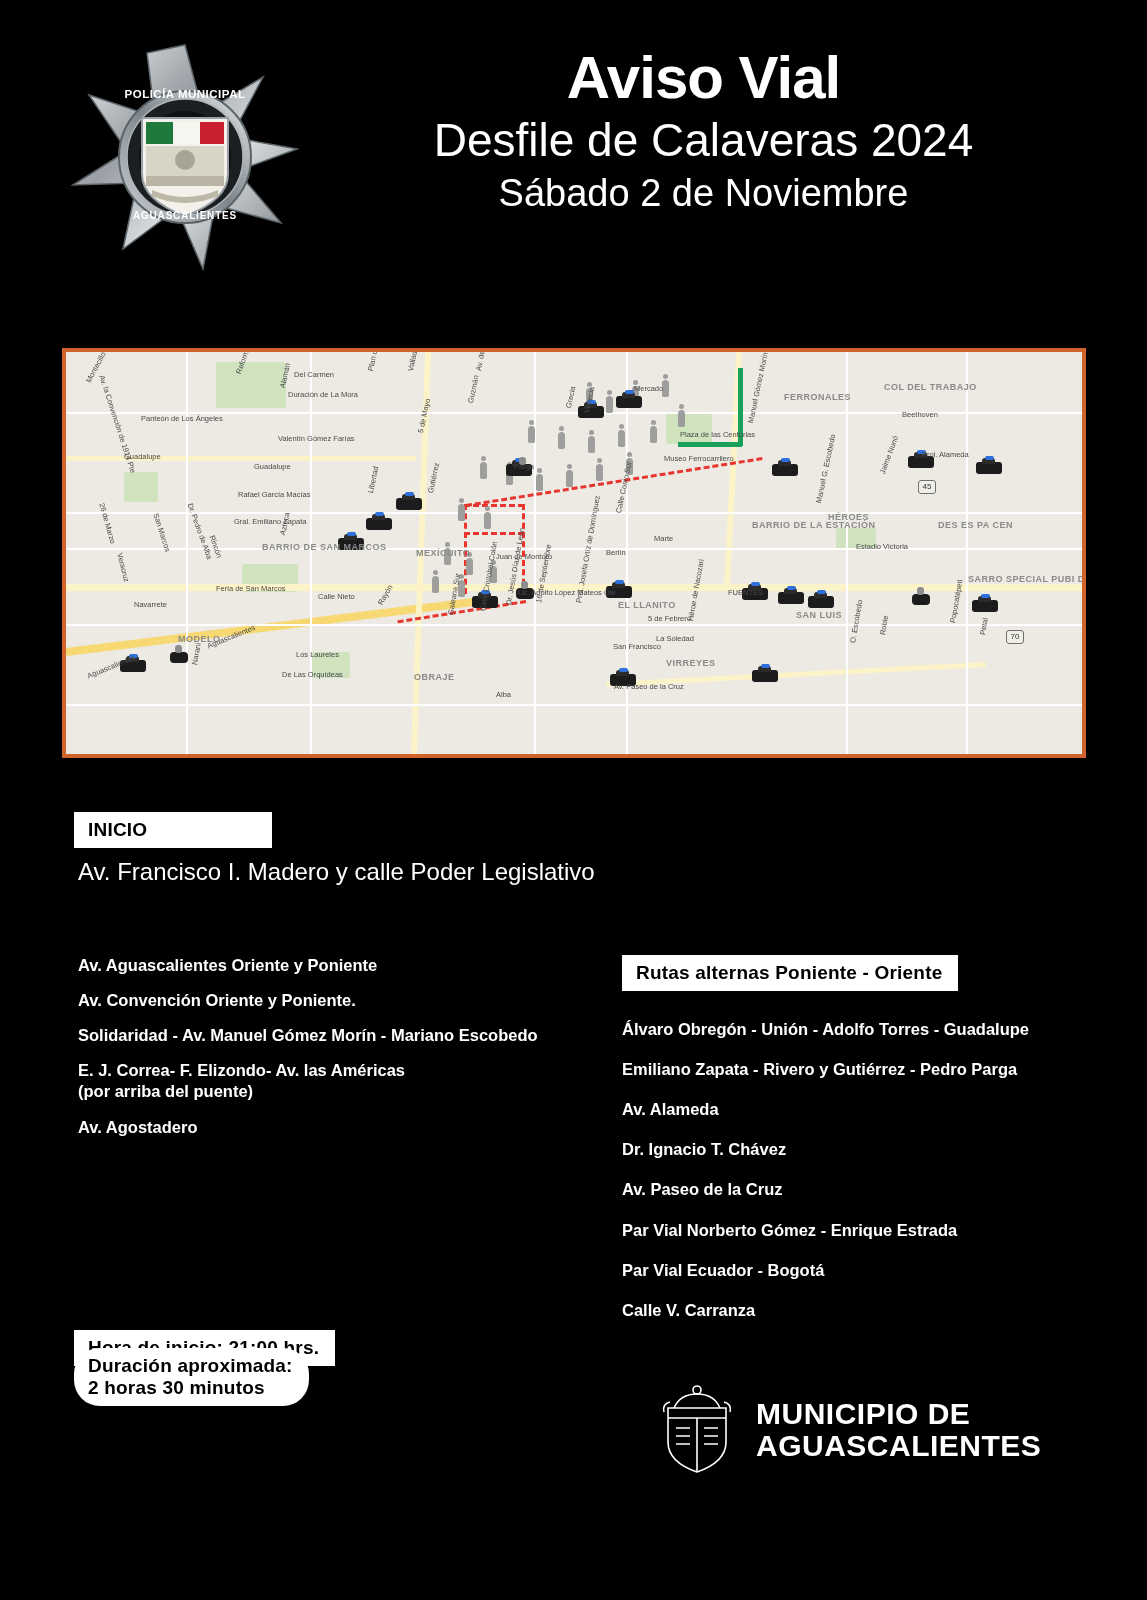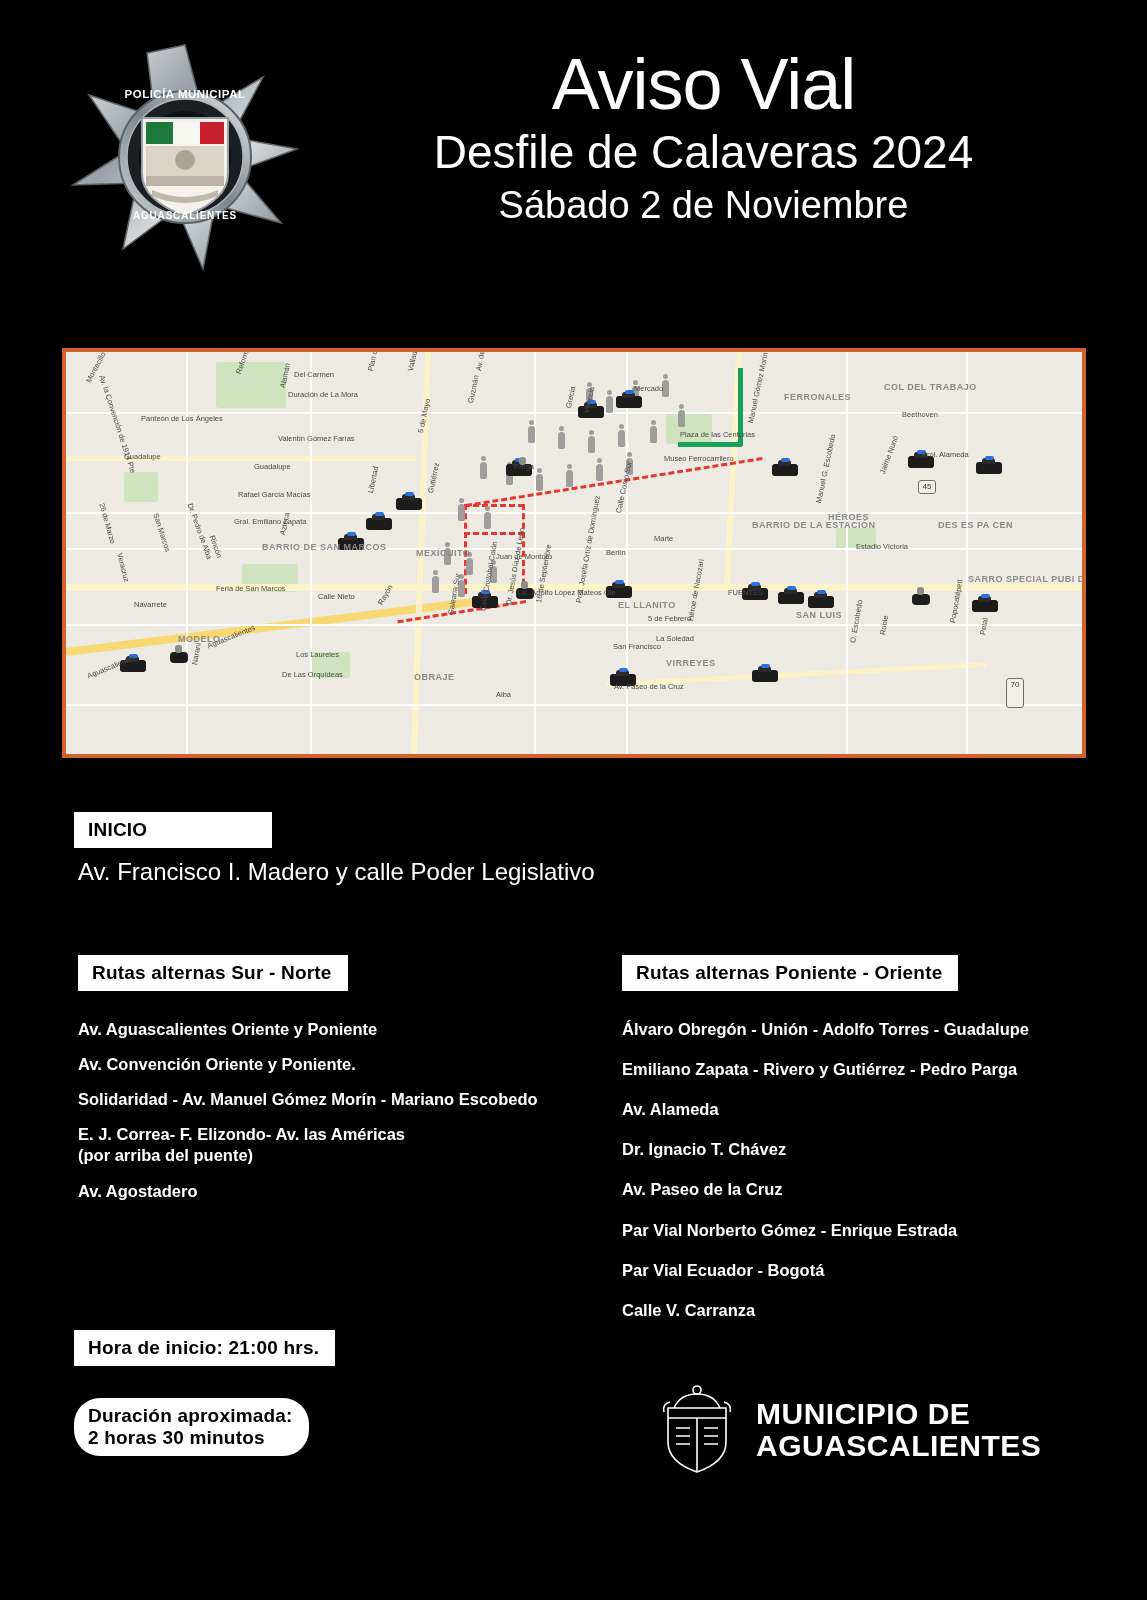--- a/index.html
+++ b/index.html
@@ -38,22 +38,22 @@
     left: 0; top: 0;
     width: 230px; height: 230px;
   }
   .title-wrap {
     flex: 1;
     text-align: center;
     padding-right: 40px;
     padding-top: 20px;
   }
   .title-main {
-    font-size: 72px;
-    font-weight: normal;
+    font-size: 60px;
+    font-weight: bold;
     letter-spacing: -1px;
     line-height: 1.0;
     margin: 0 0 6px 0;
   }
   .title-sub {
     font-size: 46px;
     font-weight: 300;
     line-height: 1.15;
     margin: 0 0 4px 0;
   }
@@ -172,21 +172,21 @@
   .route-item {
     font-size: 16.5px;
     font-weight: bold;
     color: #ffffff;
     margin: 0 0 14px 0;
     line-height: 1.28;
   }
   .col-pte .route-item { margin-bottom: 19px; }
 
   .hora-box { position:absolute; left:74px; top:1330px; }
-  .dur-box  { position:absolute; left:74px; top:1398px;border-radius:26px; }
+  .dur-box  { position:absolute; left:74px; top:1348px;border-radius:26px; }
   .dur-box .l2 { display:block; }
 
   
   .footer {
     position:absolute;
     left: 660px;
     top: 1382px;
     display:flex;
     align-items:center;
     gap: 22px;
@@ -367,21 +367,21 @@
       </div>
     <div class="car" style="left:54px;top:308px;">
         <span class="light"></span>
       </div>
     <div class="moto" style="left:450px;top:236px;"></div>
     <div class="moto" style="left:104px;top:300px;"></div>
     <div class="moto" style="left:846px;top:242px;"></div>
     <div class="moto" style="left:448px;top:112px;"></div>
 
     <div style="position:absolute;left:852px;top:128px;width:18px;height:14px;background:#f0f0e8;border:1.5px solid #6f6f6f;border-radius:3px;font-size:8px;text-align:center;line-height:12px;color:#333;">45</div>
-    <div style="position:absolute;left:940px;top:278px;width:18px;height:30px;background:#f0f0e8;border:1.5px solid #6f6f6f;border-radius:3px;font-size:8px;text-align:center;line-height:12px;color:#333;margin-top:48px;">70</div>
+    <div style="position:absolute;left:940px;top:278px;width:18px;height:14px;background:#f0f0e8;border:1.5px solid #6f6f6f;border-radius:3px;font-size:8px;text-align:center;line-height:12px;color:#333;">70</div>
 
     <div id="street-labels">
         <div class="map-label" style="left: 18px; top: 28px; transform: rotate(-62deg); transform-origin: left top;">Montecillo</div>
         <div class="map-label" style="left: 40px; top: 22px; transform: rotate(72deg); transform-origin: left top;">Av. la Convención de 1914 Pte</div>
         <div class="map-label" style="left: 168px; top: 20px; transform: rotate(-70deg); transform-origin: left top;">Reforma</div>
         <div class="map-label" style="left: 228px; top: 18px;">Del Carmen</div>
         <div class="map-label" style="left: 222px; top: 38px;">Duración de La Mora</div>
         <div class="map-label" style="left: 75px; top: 62px;">Panteón de Los Ángeles</div>
         <div class="map-label" style="left: 212px; top: 82px;">Valentín Gómez Farías</div>
         <div class="map-label" style="left: 58px; top: 100px;">Guadalupe</div>
@@ -458,21 +458,20 @@
         <div class="map-label" style="left: 912px; top: 282px; transform: rotate(-80deg); transform-origin: left top;">Petal</div>
         <div class="map-label area" style="left: 902px; top: 222px;">SARRO SPECIAL PUBI DE LE</div>
       </div>
   </div>
 </div>
 
 <div class="label-box inicio-box">INICIO</div>
 <div class="inicio-text">Av. Francisco I. Madero y calle Poder Legislativo</div>
 
 <div class="col-sur">
-  <div class="label-box col-title">Rutas alternas Sur - Norte</div>
   <div id="sur-list">
       <p class="route-item">Av. Aguascalientes Oriente y Poniente</p>
       <p class="route-item">Av. Convención Oriente y Poniente.</p>
       <p class="route-item">Solidaridad - Av. Manuel Gómez Morín - Mariano Escobedo</p>
       <p class="route-item">E. J. Correa- F. Elizondo- Av. las Américas<br>(por arriba del puente)</p>
       <p class="route-item">Av. Agostadero</p>
     </div>
 </div>
 
 <div class="col-pte">

